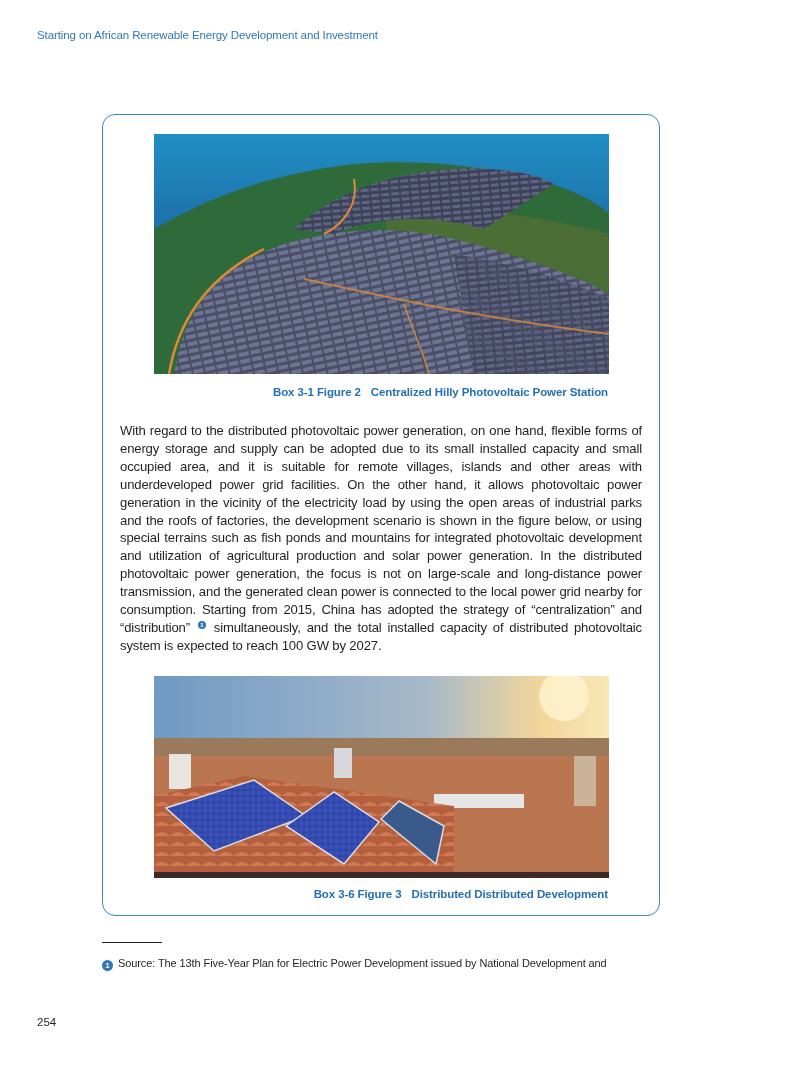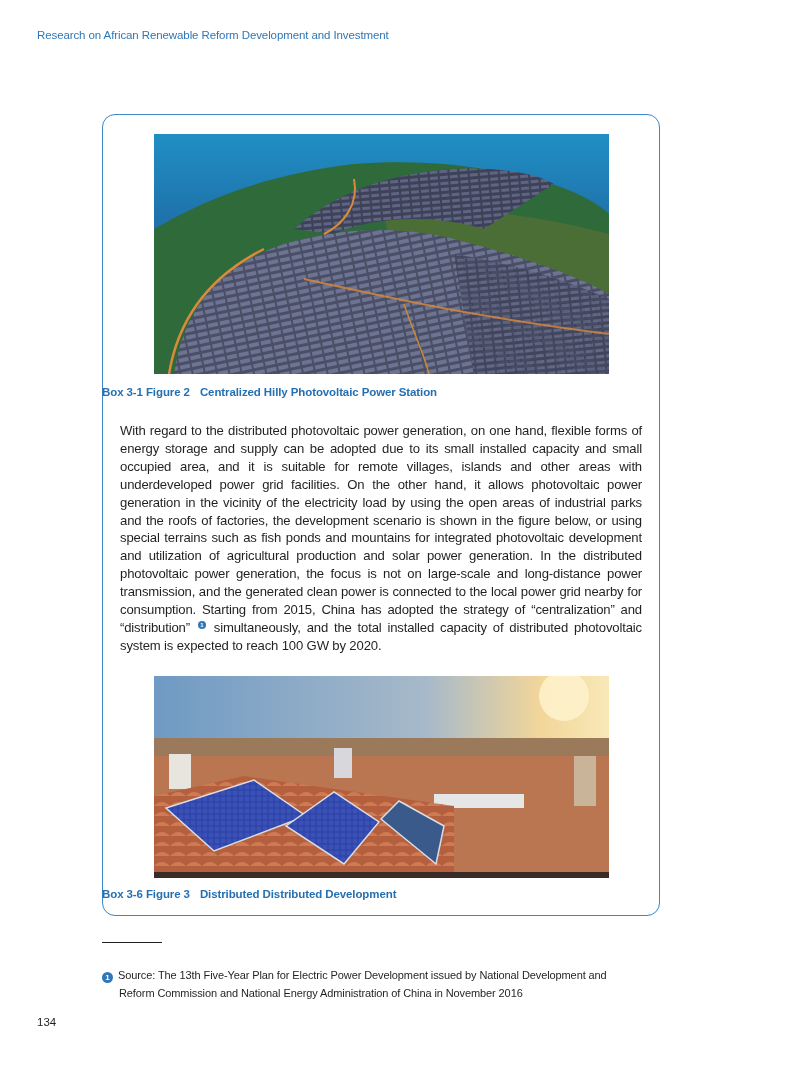--- a/index.html
+++ b/index.html
@@ -11,53 +11,53 @@
     position: absolute; left: 37px; top: 29px; font-size: 11.5px; color: #2f77b7; letter-spacing: -0.1px;
   }
   .box {
     position: absolute; left: 102px; top: 114px; width: 558px; height: 802px;
     border: 1.6px solid #3a86c6; border-radius: 13px; box-sizing: border-box;
   }
   .figure { position: absolute; left: 154px; width: 455px; overflow: hidden; }
   .fig1 { top: 134px; height: 240px; }
   .fig2 { top: 676px; height: 202px; }
   .caption {
-    position: absolute; left: 102px; width: 506px; text-align: left;
+    position: absolute; left: 102px; width: 506px; text-align: right;
     font-size: 11.5px; font-weight: bold; color: #2570b3; letter-spacing: -0.1px;
   }
   .cap1 { top: 386px; }
   .cap2 { top: 888px; }
   .caption .num { margin-right: 10px; }
   .body-text {
     position: absolute; left: 120px; top: 422px; width: 522px;
     font-size: 13.1px; line-height: 17.9px; text-align: justify; color: #231f20;
     letter-spacing: -0.15px;
   }
   .fn-marker {
     display: inline-block; width: 8px; height: 8px; border-radius: 50%; background: #2f77b7;
     color: #fff; font-size: 6px; line-height: 8px; text-align: center; font-weight: bold;
     vertical-align: 5px; margin: 0 2px;
   }
   .fn-rule { position: absolute; left: 102px; top: 942px; width: 60px; height: 1px; background: #231f20; }
   .footnote {
     position: absolute; left: 102px; top: 954px; width: 560px; font-size: 11px; line-height: 18px;
-    color: #231f20; text-align: justify; letter-spacing: -0.1px; margin-top: 12px;
+    color: #231f20; text-align: justify; letter-spacing: -0.1px;
   }
   .footnote .fn-mark-big {
     display: inline-block; width: 11px; height: 11px; border-radius: 50%; background: #2f77b7;
     color: #fff; font-size: 8px; line-height: 11px; text-align: center; font-weight: bold;
     vertical-align: -1px; margin-right: 5px;
   }
   .footnote .indent { padding-left: 17px; display: block; }
   .page-number { position: absolute; left: 37px; top: 1016px; font-size: 11.5px; color: #231f20; }
 </style>
 </head>
 <body>
 
-<div class="running-header">Research on African Renewable Reform Development and Investment</div>
+<div class="running-header">Starting on African Renewable Energy Development and Investment</div>
 
 <div class="box"></div>
 
 <div class="figure fig1">
   <svg width="455" height="240" viewBox="0 0 455 240">
     <defs>
       <linearGradient id="sky1" x1="0" y1="0" x2="0" y2="1">
         <stop offset="0" stop-color="#1f8fc4"></stop>
         <stop offset="0.6" stop-color="#1f5f9a"></stop>
         <stop offset="1" stop-color="#2a6a5a"></stop>
@@ -83,21 +83,21 @@
     <path d="M250 170 C260 200 270 220 275 240" stroke="#c78a3a" stroke-width="1.5" fill="none"></path>
   </svg>
 </div>
 <div class="caption cap1">
   <span class="num">Box 3-1 Figure 2</span><span>Centralized Hilly Photovoltaic Power Station</span>
 </div>
 
 <div class="body-text">
   <span>With regard to the distributed photovoltaic power generation, on one hand, flexible forms of energy storage and supply can be adopted due to its small installed capacity and small occupied area, and it is suitable for remote villages, islands and other areas with underdeveloped power grid facilities. On the other hand, it allows photovoltaic power generation in the vicinity of the electricity load by using the open areas of industrial parks and the roofs of factories, the development scenario is shown in the figure below, or using special terrains such as fish ponds and mountains for integrated photovoltaic development and utilization of agricultural production and solar power generation. In the distributed photovoltaic power generation, the focus is not on large-scale and long-distance power transmission, and the generated clean power is connected to the local power grid nearby for consumption. Starting from 2015, China has adopted the strategy of “centralization” and “distribution”</span>
   <span class="fn-marker">1</span>
-  <span>simultaneously, and the total installed capacity of distributed photovoltaic system is expected to reach 100 GW by 2020.</span>
+  <span>simultaneously, and the total installed capacity of distributed photovoltaic system is expected to reach 100 GW by 2027.</span>
 </div>
 
 <div class="figure fig2">
   <svg width="455" height="202" viewBox="0 0 455 202">
     <defs>
       <linearGradient id="sky2" x1="0" y1="0" x2="1" y2="0">
         <stop offset="0" stop-color="#6f9ac4"></stop>
         <stop offset="0.6" stop-color="#a7b9c9"></stop>
         <stop offset="0.85" stop-color="#f2d69a"></stop>
         <stop offset="1" stop-color="#f8e8b8"></stop>
@@ -126,16 +126,15 @@
     <rect x="0" y="196" width="455" height="6" fill="#3a2a28"></rect>
   </svg>
 </div>
 <div class="caption cap2">
   <span class="num">Box 3-6 Figure 3</span><span>Distributed Distributed Development</span>
 </div>
 
 <div class="fn-rule"></div>
 <div class="footnote">
   <span class="fn-mark-big">1</span><span>Source: The 13th Five-Year Plan for Electric Power Development issued by National Development and</span>
-  <span class="indent">Reform Commission and National Energy Administration of China in November 2016</span>
 </div>
 
-<div class="page-number">134</div>
+<div class="page-number">254</div>
 
 </body></html>

